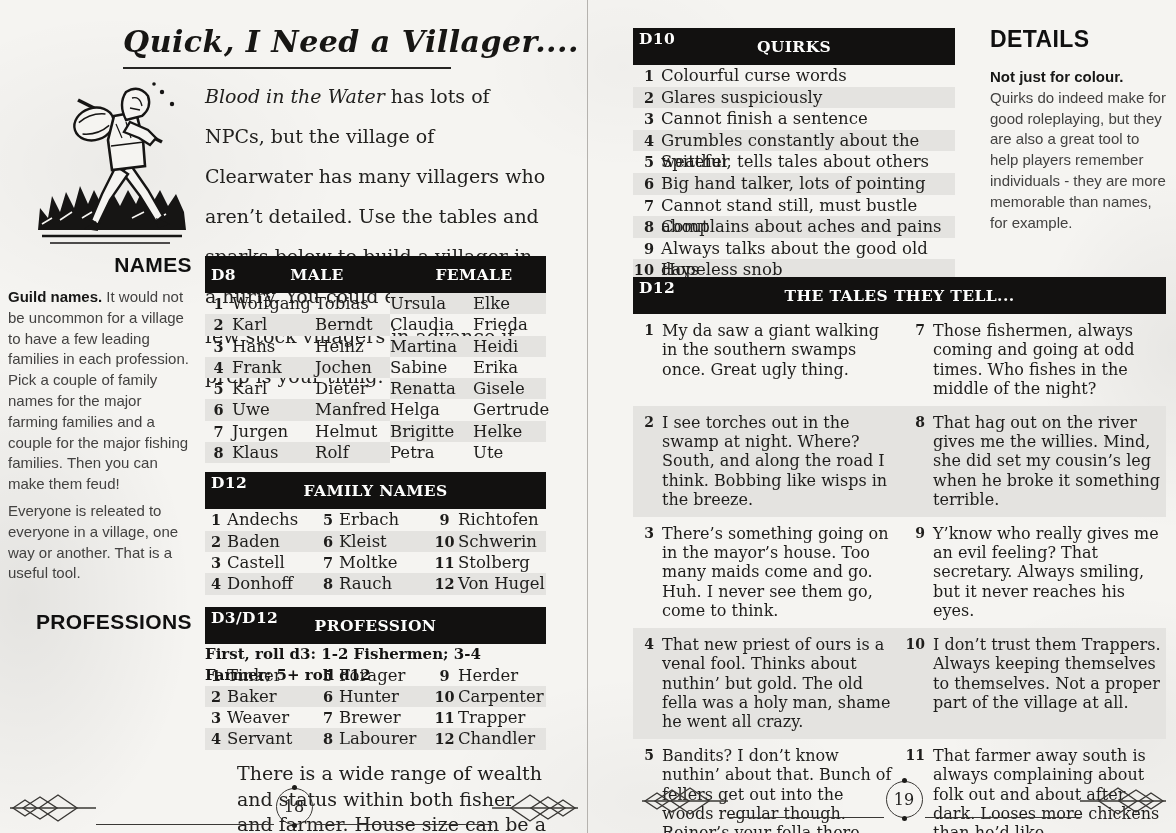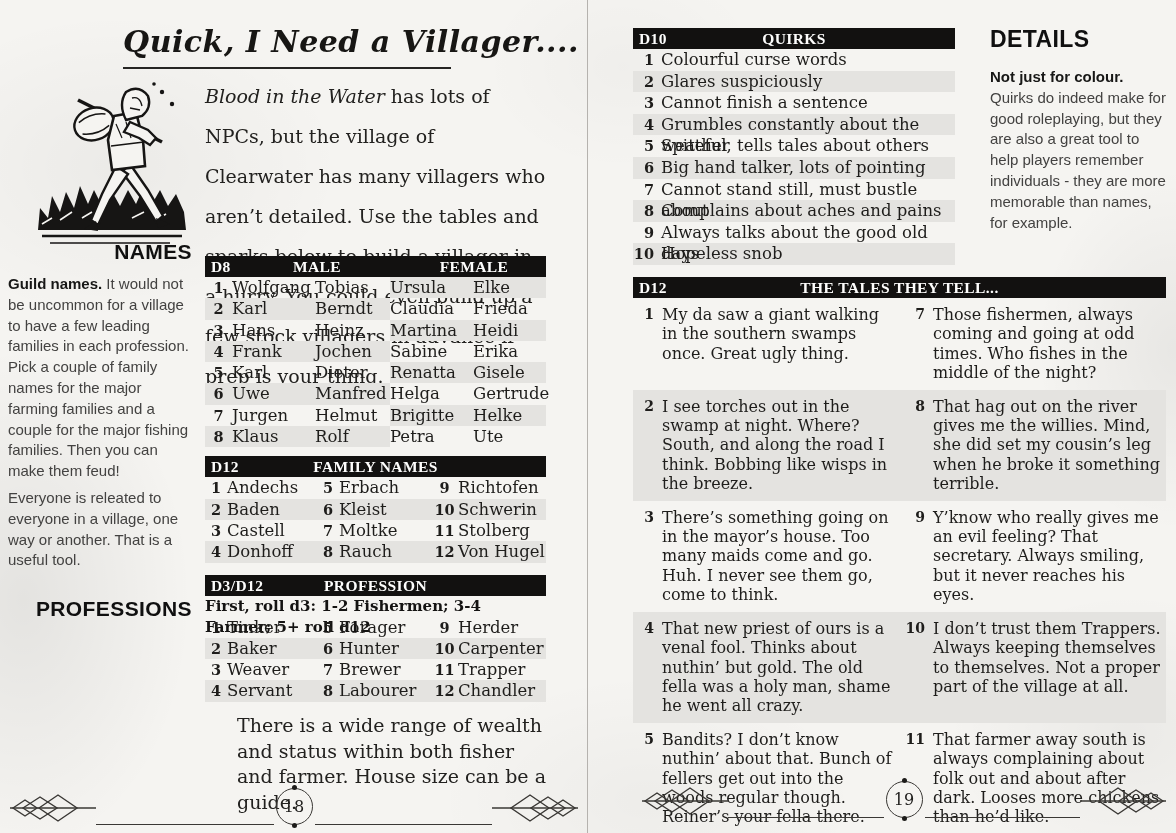--- a/index.html
+++ b/index.html
@@ -43,23 +43,22 @@
   
   .sidebar { font-family:"Liberation Sans", sans-serif; font-size:15px;
     line-height:20.8px; color:#434241; }
   .sidebar p { margin:10px 0 0 0; }
   .lead { font-weight:bold; color:#171716; }
 
   
   .tbl { width:100%; }
   .tbl-head {
     background:#121110; color:#fdfdfc; font-weight:bold; font-size:15.5px;
-    height:21px; line-height:21px; position:relative; padding:0 6px;
+    height:21px; line-height:21px; position:relative; padding:8px 6px;
     letter-spacing:0.4px;
-    font-family:Liberation Serif, serif;
   }
   .tbl-head .die { position:absolute; left:6px; top:0; }
   .tbl-head .ttl { display:block; text-align:center; }
   .shade { background:#e4e3e0; }
 
   
   .nrow { display:grid; grid-template-columns:27px 83px 75px 83px 73px; height:21.3px;
     line-height:21.3px; font-size:16.5px; }
   .nhead { display:grid; grid-template-columns:27px 158px 156px; }
   .nhead .hm, .nhead .hf { text-align:center; }
@@ -145,21 +144,21 @@
 
         <circle cx="126" cy="14" r="2.2" fill="#161514"></circle>
         <circle cx="136" cy="26" r="2.2" fill="#161514"></circle>
         <circle cx="118" cy="6" r="1.8" fill="#161514"></circle>
       </g>
     </svg>
   </div>
 
   <div class="abs intro"><i>Blood in the Water</i><span> has lots of NPCs, but the village of Clearwater has many villagers who aren’t detailed. Use the tables and sparks below to build a villager in a hurry. You could even build up a few stock villagers in advance if prep is your thing.</span></div>
 
-  <div class="abs" style="left:8px; top:240px; width:184px;">
+  <div class="abs" style="left:8px; top:253px; width:184px;">
     <div class="side-head right-align">NAMES</div>
     <div class="sidebar">
       <p><span class="lead">Guild names.</span><span> It would not be uncommon for a village to have a few leading families in each profession. Pick a couple of family names for the major farming families and a couple for the major fishing families. Then you can make them feud!</span></p>
       <p style="margin-top:6px;">Everyone is releated to everyone in a village, one way or another. That is a useful tool.</p>
     </div>
     <div class="side-head right-align" style="margin-top:26px;">PROFESSIONS</div>
   </div>
 
   <div class="abs" style="left:205px; top:256px; width:341px;">
 

